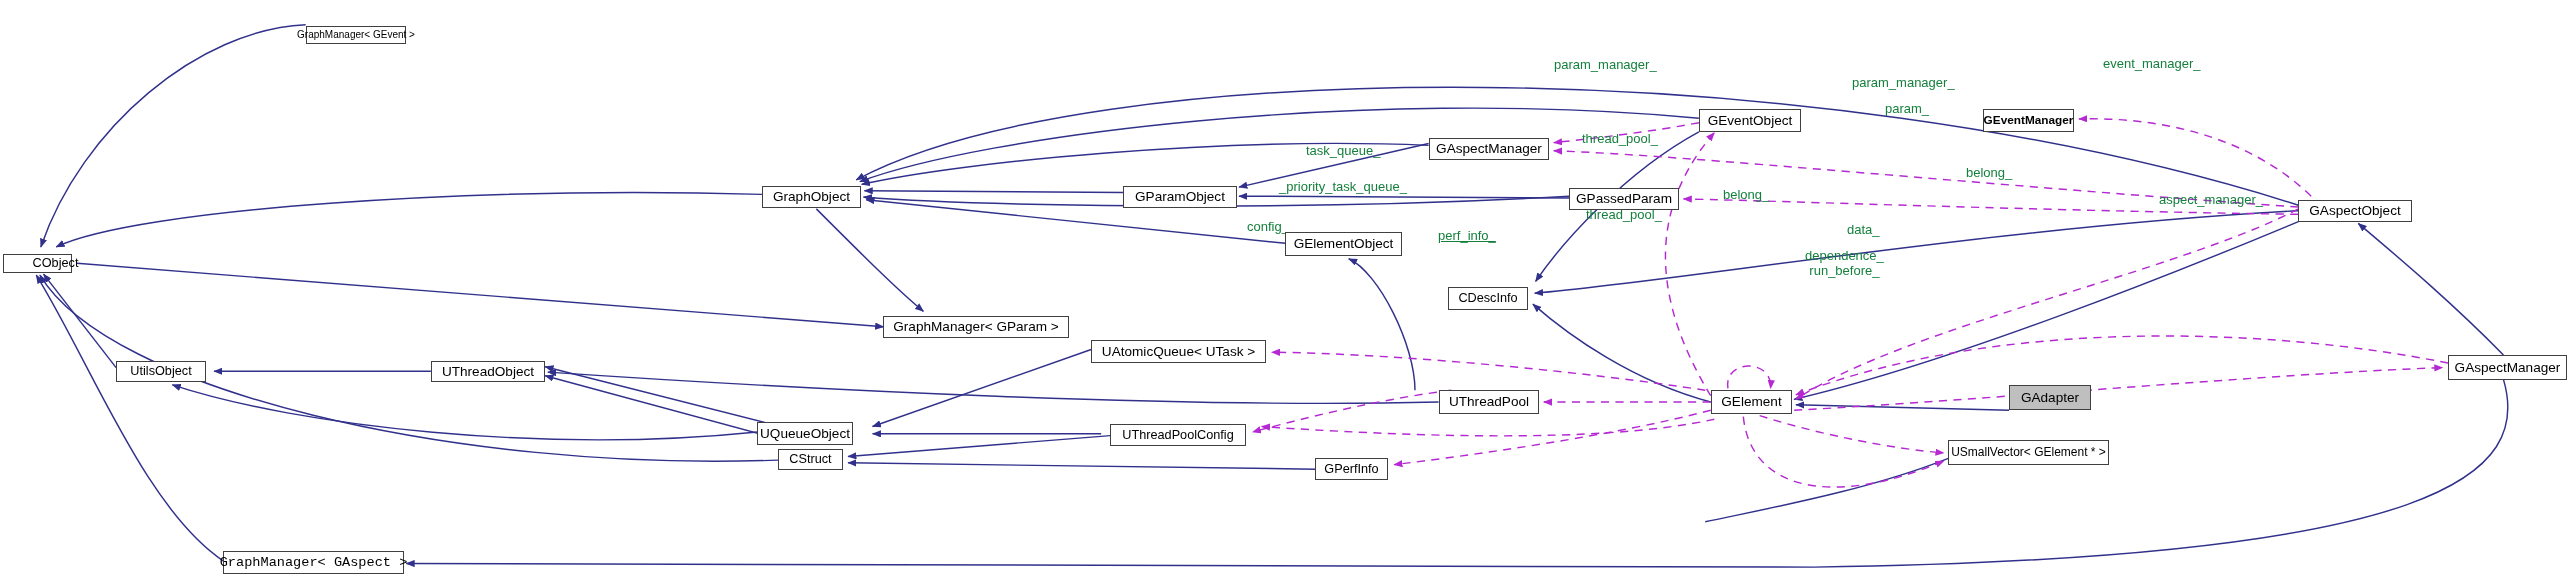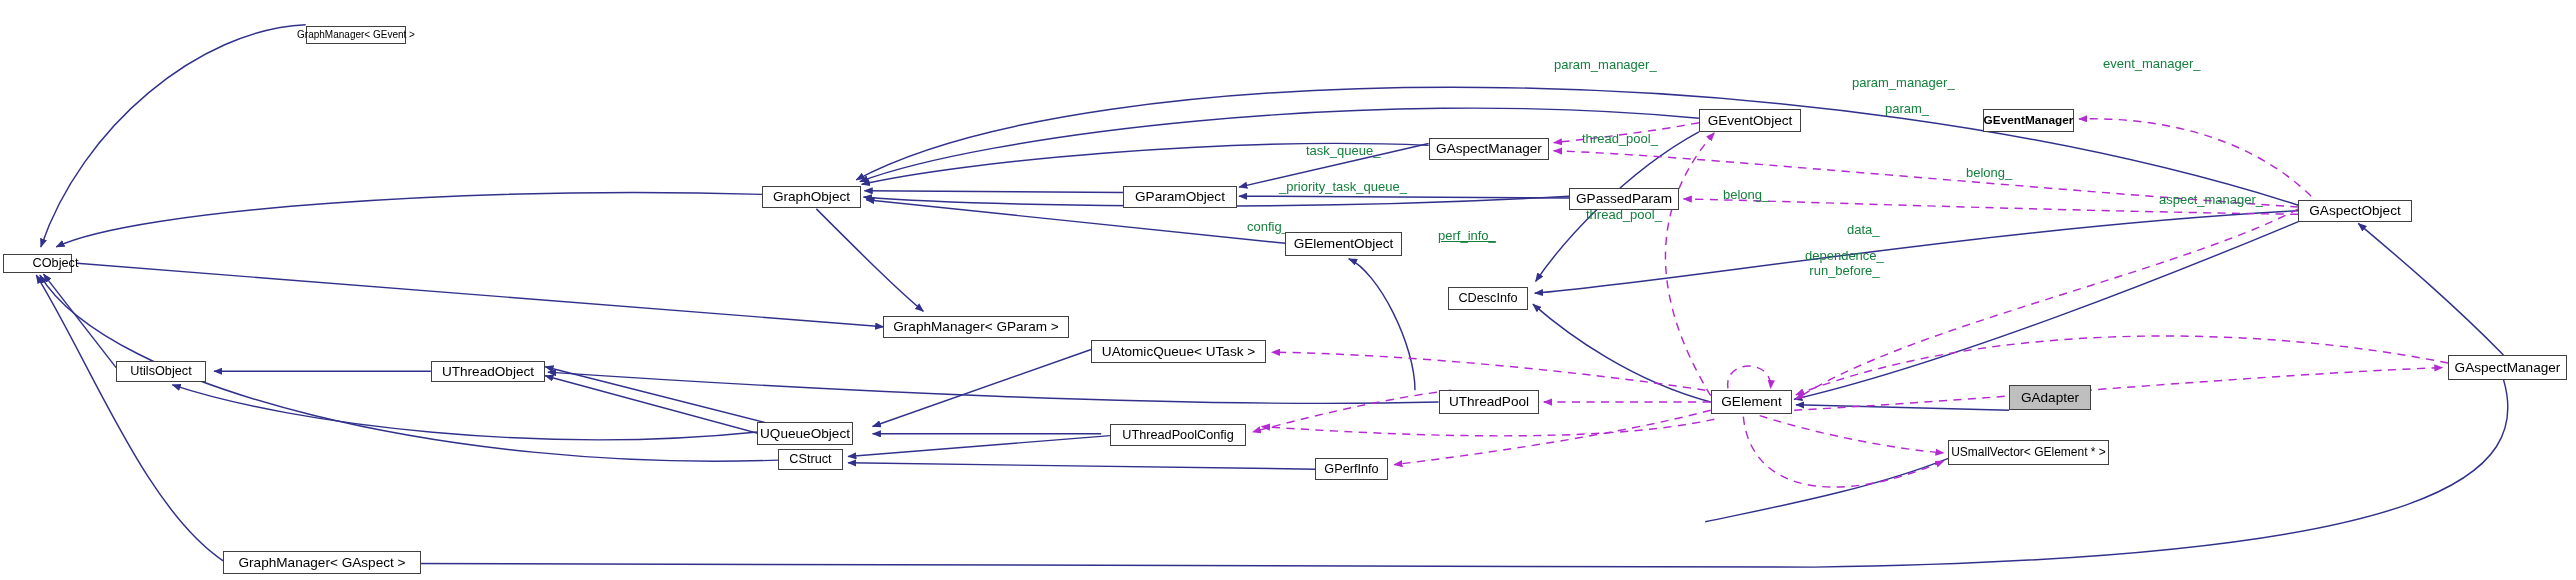--- a/index.html
+++ b/index.html
@@ -212,21 +212,21 @@
   <div class="node" style="left:2448px;top:355px;width:119px;height:24.5px;">GAspectManager</div>
 
   <div class="node" style="left:778px;top:449px;width:65px;height:21px;font-size:12.7px;">CStruct</div>
 
   <div class="node" style="left:1110px;top:424px;width:136px;height:22px;font-size:12.7px;">UThreadPoolConfig</div>
 
   <div class="node" style="left:1315px;top:458px;width:73px;height:22px;font-size:12.7px;">GPerfInfo</div>
 
   <div class="node" style="left:1948px;top:440px;width:161px;height:24.5px;font-size:12px;text-align:right;">USmallVector&lt; GElement * &gt;</div>
 
-  <div class="node" style="left:223px;top:551px;width:198px;height:23px;">GraphManager&lt; GAspect &gt;</div>
+  <div class="node" style="left:223px;top:551px;width:181px;height:23px;font-family:Liberation Mono, monospace;">GraphManager&lt; GAspect &gt;</div>
 
   <div class="edge-label" style="left:1554px;top:58px;">param_manager_</div>
   <div class="edge-label" style="left:2103px;top:57px;">event_manager_</div>
   <div class="edge-label" style="left:1852px;top:76px;">param_manager_</div>
   <div class="edge-label" style="left:1885px;top:102px;">param_</div>
   <div class="edge-label" style="left:1306px;top:144px;">task_queue_</div>
   <div class="edge-label" style="left:1582px;top:132px;">thread_pool_</div>
   <div class="edge-label" style="left:1966px;top:166px;">belong_</div>
   <div class="edge-label" style="left:1279px;top:180px;">_priority_task_queue_</div>
   <div class="edge-label" style="left:2159px;top:193px;">aspect_manager_</div>

